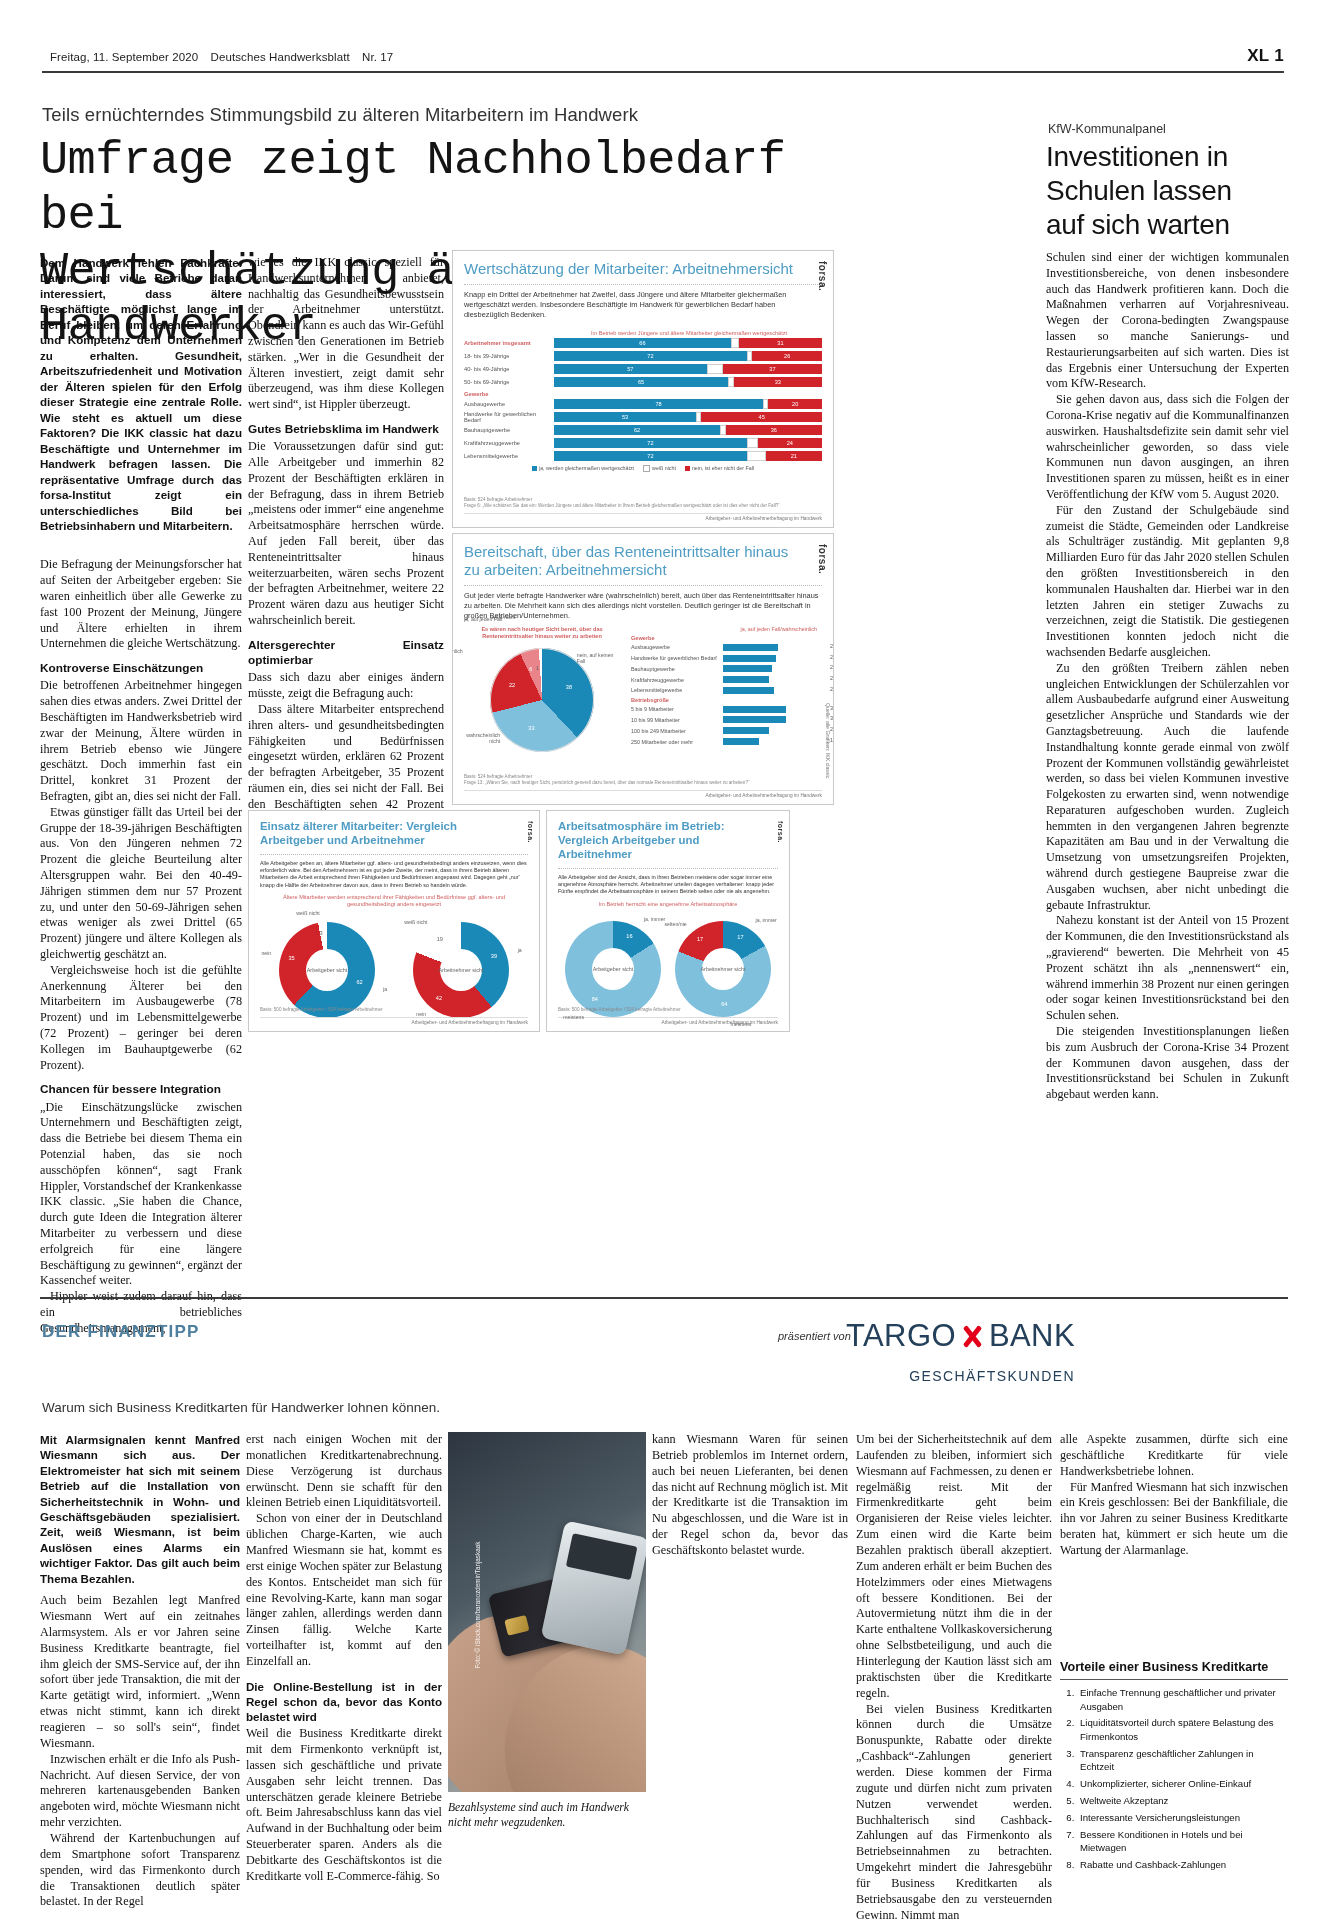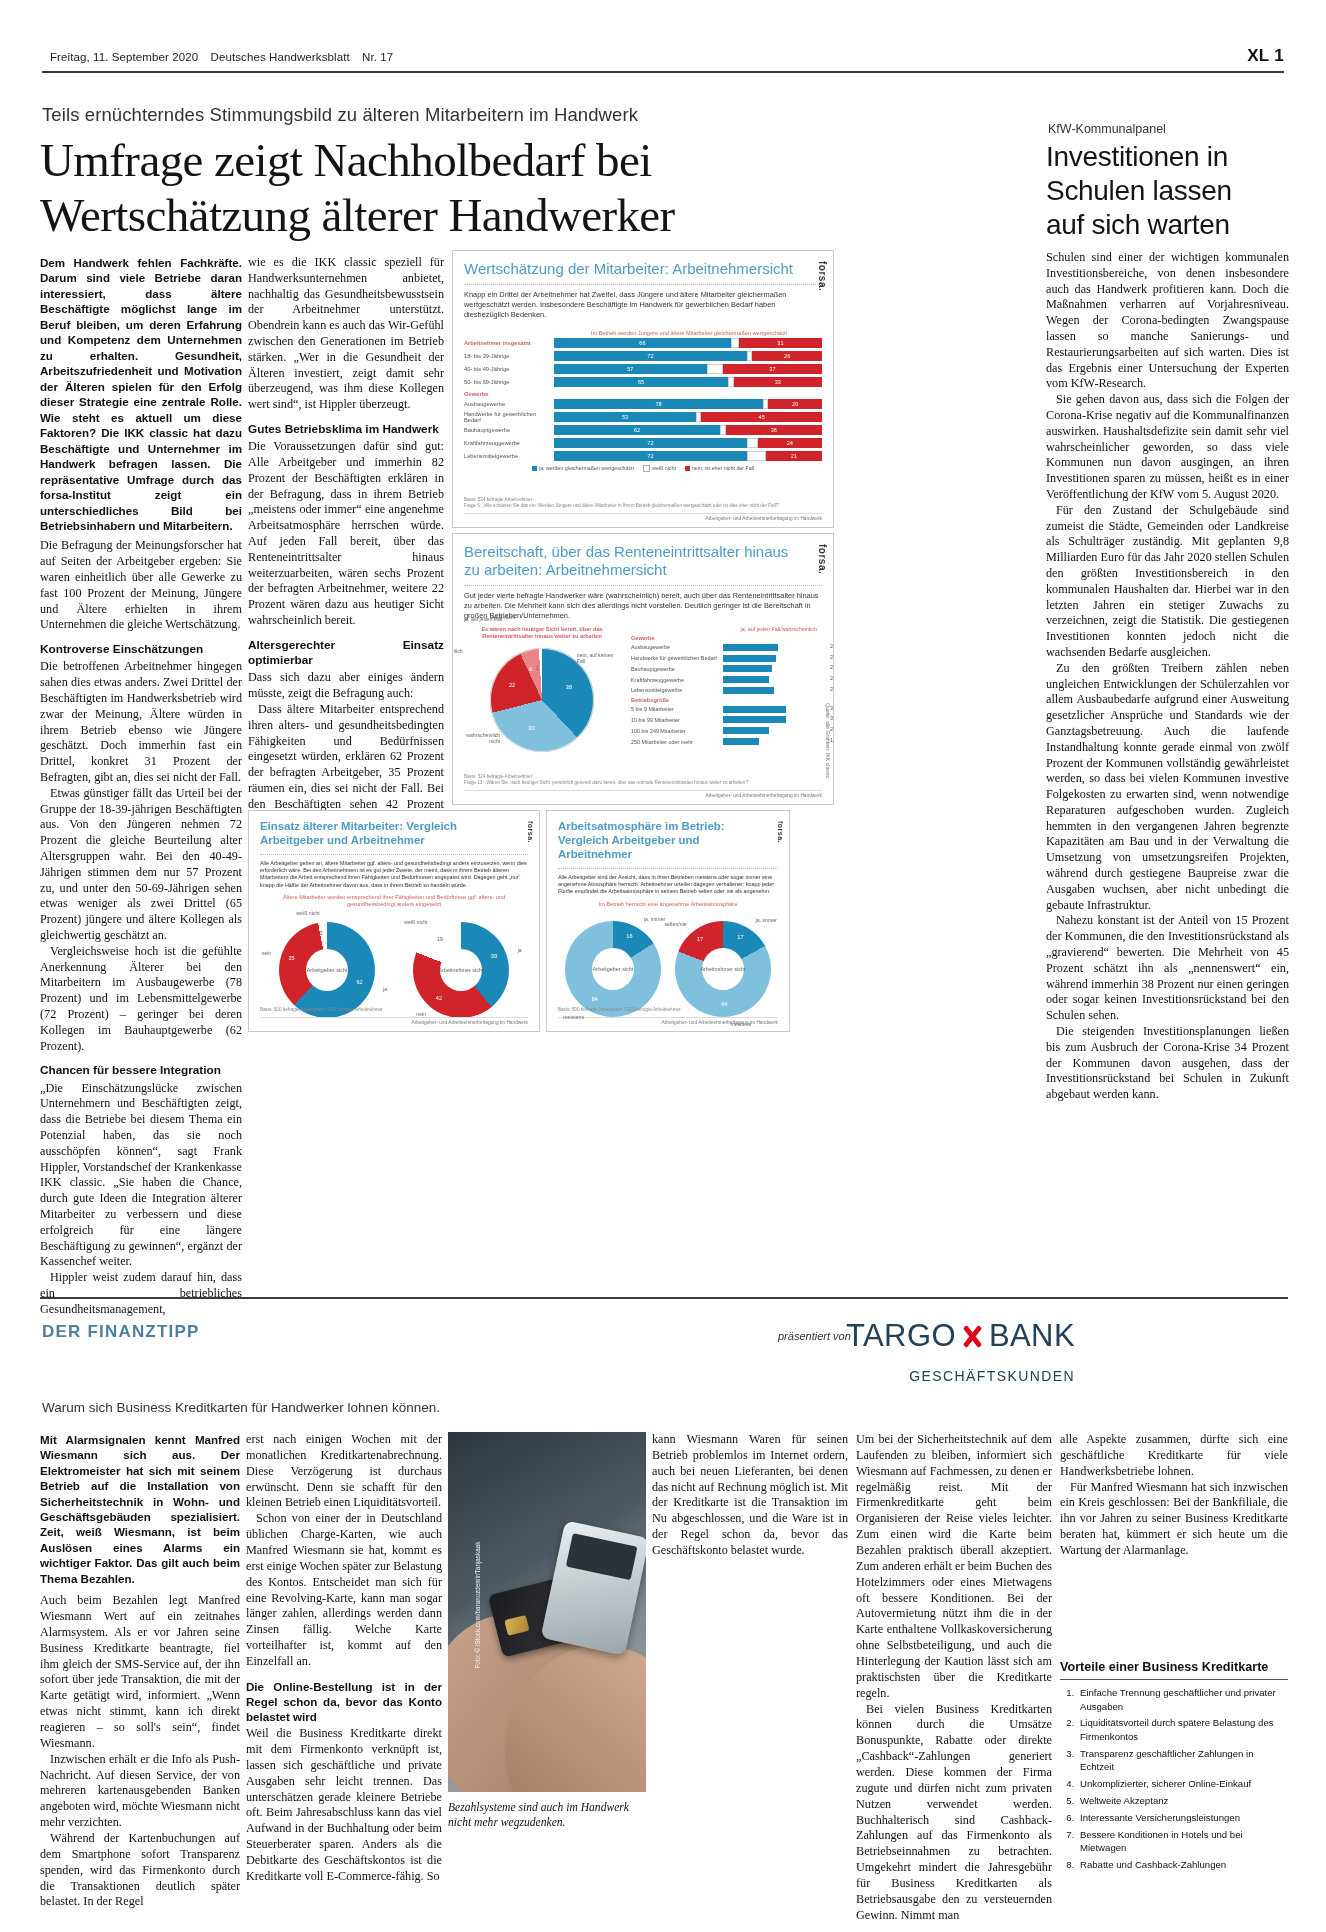--- a/index.html
+++ b/index.html
@@ -12,21 +12,21 @@
   .masthead-row{display:flex;justify-content:space-between;align-items:baseline;}
   .masthead-left{font-size:11.5px;letter-spacing:.1px;color:#222;font-family:"Liberation Sans",sans-serif;margin-left:8px;}
   .masthead-left span{margin-right:9px;}
   .masthead-right{font-size:17px;font-weight:bold;letter-spacing:.3px;color:#111;}
   .masthead-rule{margin-top:5px;border-top:2px solid #3a3a3a;}
 
   
   .kicker{position:absolute;left:42px;top:104px;font-size:18.5px;color:#333;
           font-family:"Liberation Sans",sans-serif;font-weight:400;letter-spacing:.1px;}
   .headline{position:absolute;left:40px;top:133px;width:800px;font-size:47px;line-height:1.18;
-            font-weight:400;color:#141414;font-family:Liberation Serif, serif;letter-spacing:-.6px;}
+            font-weight:400;color:#141414;font-family:Liberation Mono, monospace;letter-spacing:-.6px;}
   .headline .l2{display:block;}
 
   
   .rail-kicker{position:absolute;left:1048px;top:122px;font-size:12.5px;color:#333;}
   .rail-head{position:absolute;left:1046px;top:140px;width:245px;font-size:28px;line-height:1.22;
              color:#141414;letter-spacing:-.3px;}
 
   
   .col{position:absolute;font-family:"Liberation Serif",serif;font-size:12.2px;line-height:1.295;
        color:#111;text-align:justify;hyphens:auto;}
@@ -188,21 +188,21 @@
 
   <div class="rail-kicker">KfW-Kommunalpanel</div>
   <div class="rail-head">
     <div>Investitionen in</div>
     <div>Schulen lassen</div>
     <div>auf sich warten</div>
   </div>
 
   <div class="col" id="col1">
     <p class="lead">Dem Handwerk fehlen Fachkräfte. Darum sind viele Betriebe daran interessiert, dass ältere Beschäftigte möglichst lange im Beruf bleiben, um deren Erfahrung und Kompetenz dem Unternehmen zu erhalten. Gesundheit, Arbeitszufriedenheit und Motivation der Älteren spielen für den Erfolg dieser Strategie eine zentrale Rolle. Wie steht es aktuell um diese Faktoren? Die IKK classic hat dazu Beschäftigte und Unternehmer im Handwerk befragen lassen. Die repräsentative Umfrage durch das forsa-Institut zeigt ein unterschiedliches Bild bei Betriebsinhabern und Mitarbeitern.</p>
-    <p class="first" style="margin-top:5px">Die Befragung der Meinungsforscher hat auf Seiten der Arbeitgeber ergeben: Sie waren einheitlich über alle Gewerke zu fast 100 Prozent der Meinung, Jüngere und Ältere erhielten in ihrem Unternehmen die gleiche Wertschätzung.</p>
+    <p class="first" style="margin-top:24px">Die Befragung der Meinungsforscher hat auf Seiten der Arbeitgeber ergeben: Sie waren einheitlich über alle Gewerke zu fast 100 Prozent der Meinung, Jüngere und Ältere erhielten in ihrem Unternehmen die gleiche Wertschätzung.</p>
     <h4>Kontroverse Einschätzungen</h4>
     <p class="first">Die betroffenen Arbeitnehmer hingegen sahen dies etwas anders. Zwei Drittel der Beschäftigten im Handwerksbetrieb wird zwar der Meinung, Ältere würden in ihrem Betrieb ebenso wie Jüngere geschätzt. Doch immerhin fast ein Drittel, konkret 31 Prozent der Befragten, gibt an, dies sei nicht der Fall.</p>
     <p>Etwas günstiger fällt das Urteil bei der Gruppe der 18-39-jährigen Beschäftigten aus. Von den Jüngeren nehmen 72 Prozent die gleiche Beurteilung alter Altersgruppen wahr. Bei den 40-49-Jährigen stimmen dem nur 57 Prozent zu, und unter den 50-69-Jährigen sehen etwas weniger als zwei Drittel (65 Prozent) jüngere und ältere Kollegen als gleichwertig geschätzt an.</p>
     <p>Vergleichsweise hoch ist die gefühlte Anerkennung Älterer bei den Mitarbeitern im Ausbaugewerbe (78 Prozent) und im Lebensmittelgewerbe (72 Prozent) – geringer bei deren Kollegen im Bauhauptgewerbe (62 Prozent).</p>
     <h4>Chancen für bessere Integration</h4>
     <p class="first">„Die Einschätzungslücke zwischen Unternehmern und Beschäftigten zeigt, dass die Betriebe bei diesem Thema ein Potenzial haben, das sie noch ausschöpfen können“, sagt Frank Hippler, Vorstandschef der Krankenkasse IKK classic. „Sie haben die Chance, durch gute Ideen die Integration älterer Mitarbeiter zu verbessern und diese erfolgreich für eine längere Beschäftigung zu gewinnen“, ergänzt der Kassenchef weiter.</p>
     <p>Hippler weist zudem darauf hin, dass ein betriebliches Gesundheitsmanagement,</p>
   </div>
 
   <div class="col" id="col2">

